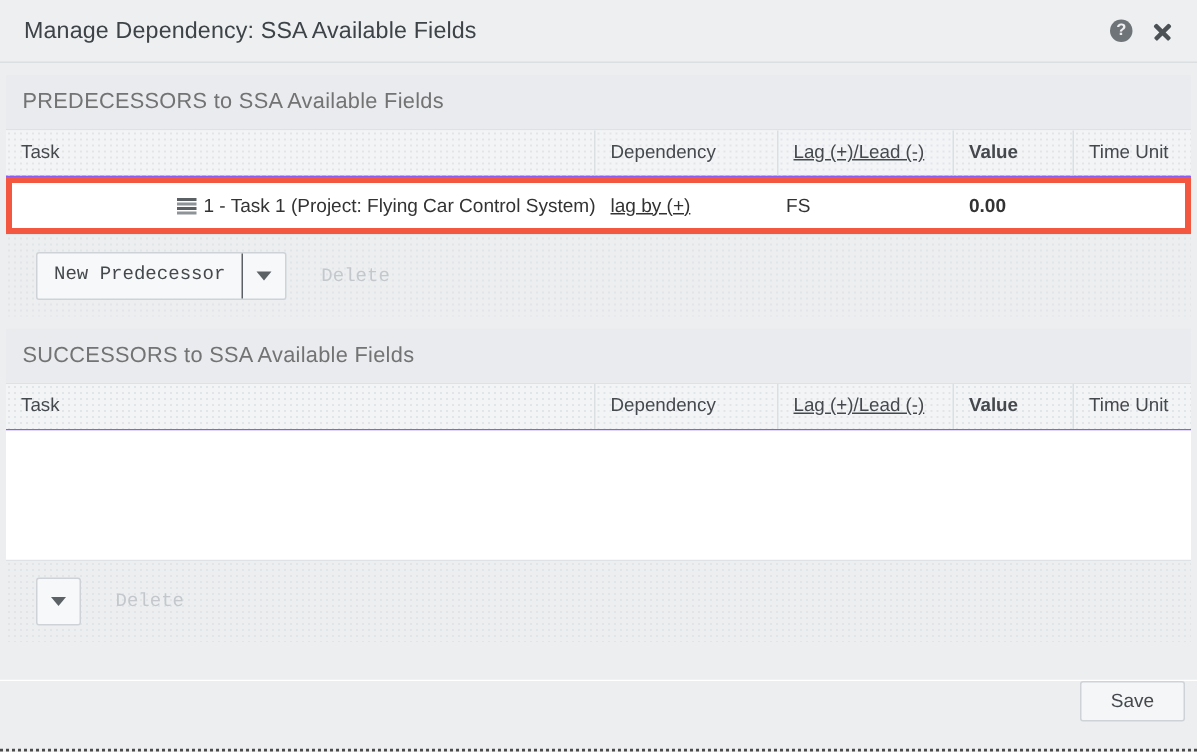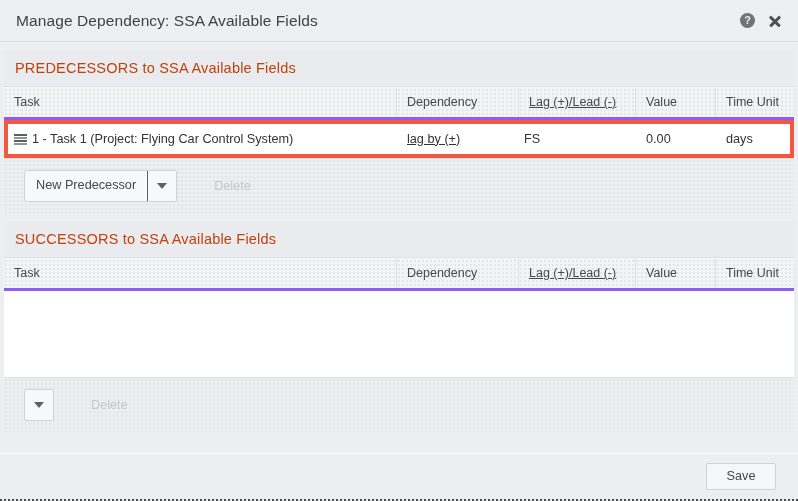--- a/index.html
+++ b/index.html
@@ -104,53 +104,52 @@
 
   .section-head {
     height: 36px;
     box-sizing: border-box;
     margin: 8px 4px 0 4px;
     background: #e9ebee;
     display: flex;
     align-items: center;
     padding-left: 11px;
     font-size: 14.5px;
-    color: #c2410c;
+    color: #737373;
     letter-spacing: 0.2px;
   }
 
   .grid {
     margin: 0 4px;
     background: #ffffff;
     border-top: 1px solid #dfe2e5;
     border-bottom: 1px solid #dfe2e5;
   }
   .grid-head {
     display: flex;
     height: 30px;
     background: #f3f4f6;
-    border-bottom: 3px solid #8b5cf6;
-    align-items: flex-end;
+    border-bottom: 1px solid #8b5cf6;
   }
   .grid-head .th {
     box-sizing: border-box;
     padding: 0 0 0 10px;
     line-height: 29px;
     font-size: 12.5px;
     color: #45494d;
     border-right: 1px solid #dcdfe2;
     white-space: nowrap;
     overflow: hidden;
   }
   .grid-head .th:last-child { border-right: none; }
 
   .col-task { width: 393px; }
   .col-dep  { width: 122px; }
   .col-lag  { width: 117px; text-decoration: underline; }
-  .col-val  { width: 80px; }
+  .col-val  { width: 80px; font-weight: bold; }
   .col-unit { width: 78px; }
 
   .grid-body { background: #fff; }
   .grid-body.empty-succ { height: 86px; }
 
   
   .row-wrap {
     position: relative;
     padding: 0;
   }
@@ -174,21 +173,21 @@
     box-sizing: border-box;
     padding: 0 0 0 10px;
     line-height: 37px;
     font-size: 12.7px;
     color: #333;
     white-space: nowrap;
     overflow: hidden;
     display: flex;
     align-items: center;
   }
-  .task-cell { gap: 5px; }
+  .task-cell { gap: 5px; justify-content: flex-end; }
 
   .task-icon {
     display: inline-block;
     width: 13px;
     height: 11px;
     flex: 0 0 auto;
     position: relative;
   }
   .task-icon i {
     position: absolute;
@@ -203,21 +202,21 @@
   .task-icon i:nth-child(4){ top:9px; background:#8e9397; }
 
   
   .toolbar {
     height: 54px;
     box-sizing: border-box;
     margin: 0 4px;
     display: flex;
     align-items: center;
     padding-left: 20px;
-    gap: 14px;
+    font-family: Liberation Mono, monospace;
   }
   .split-btn {
     display: flex;
     align-items: stretch;
     height: 30px;
     background: #f7f8f9;
     border: 1px solid #cfd3d7;
     border-radius: 2px;
     cursor: pointer;
   }
@@ -256,23 +255,23 @@
   }
 
   
   #footer {
     height: 46px;
     min-height: 46px;
     box-sizing: border-box;
     background: #eceef0;
     border-top: 1px solid #ffffff;
     display: flex;
-    align-items: center;
+    align-items: flex-start;
     justify-content: flex-end;
-    padding-right: 22px;
+    padding-right: 8px;
     gap: 12px;
   }
   .foot-btn {
     width: 70px;
     height: 27px;
     box-sizing: border-box;
     background: #f5f6f7;
     border: 1px solid #cfd3d7;
     border-radius: 2px;
     font-size: 12.7px;
@@ -316,21 +315,20 @@
                   <i></i>
                   <i></i>
                   <i></i>
                   <i></i>
                 </span>
               <span>1 - Task 1 (Project: Flying Car Control System)</span>
             </div>
             <div class="td col-lag">lag by (+)</div>
             <div class="td col-dep">FS</div>
             <div class="td col-val">0.00</div>
-            <div class="td col-unit">days</div>
           </div>
           <div class="row-highlight" style="--hl: #f4573f;"></div>
         </div>
       </div>
     </div>
 
     <div class="toolbar dither">
       <div class="split-btn">
         <div class="main">New Predecessor</div>
         <div class="arrow">

